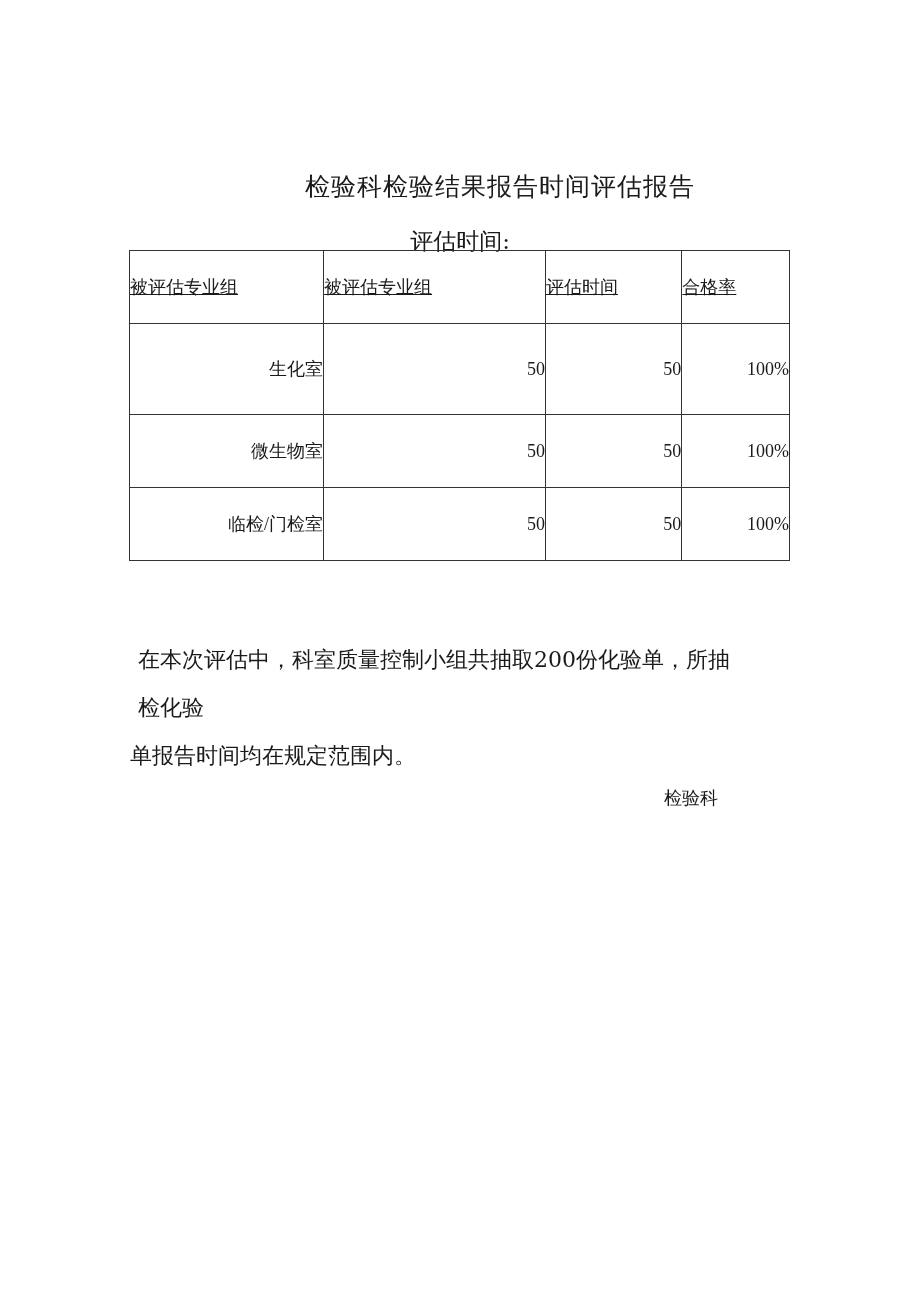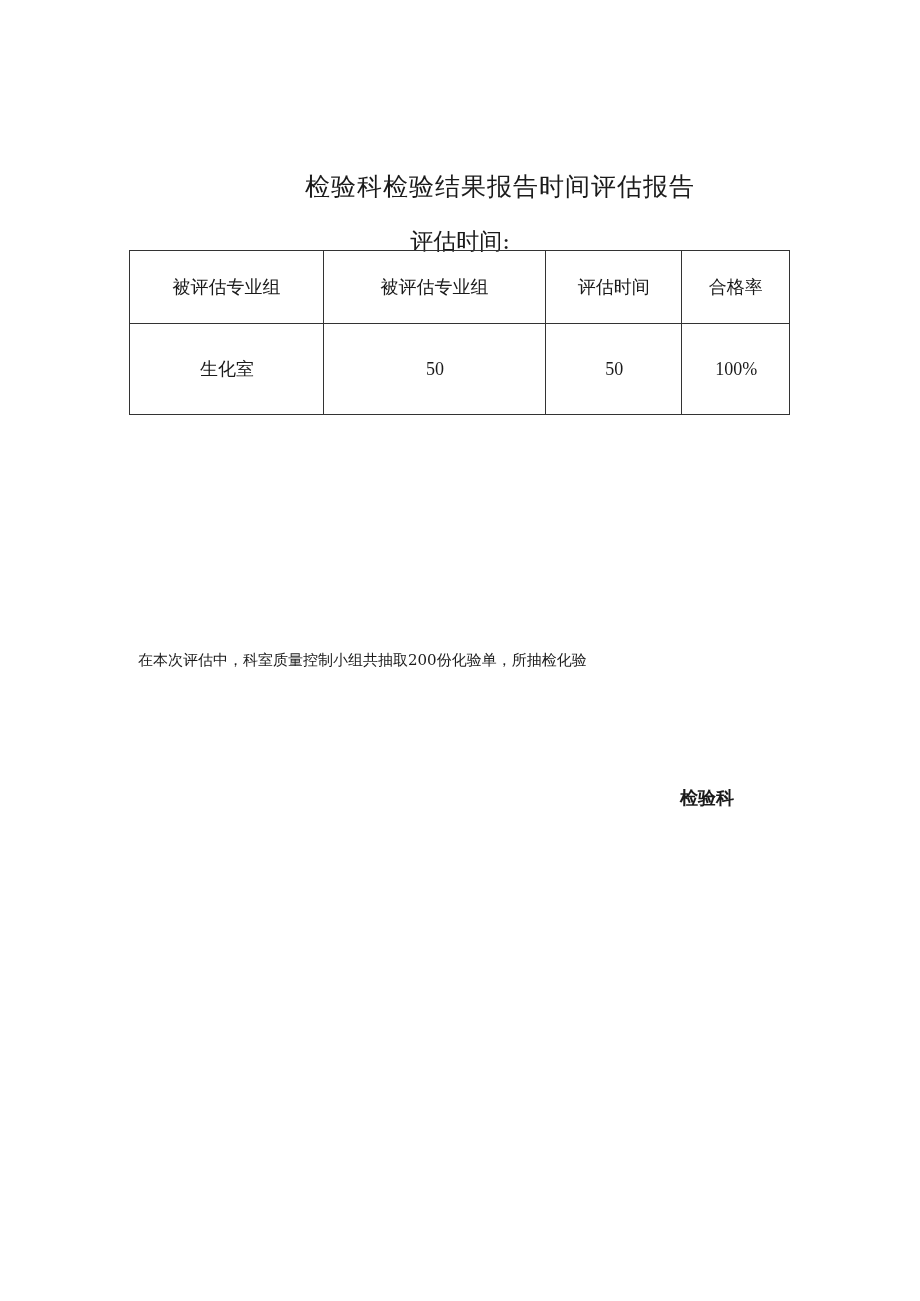--- a/index.html
+++ b/index.html
@@ -5,28 +5,28 @@
   html, body { margin:0; padding:0; background:#ffffff; }
   body { width:920px; height:1301px; position:relative; overflow:hidden;
          font-family:"DejaVu Serif","Liberation Serif",serif; color:#1a1a1a; }
   .title { position:absolute; top:170px; left:0; width:920px; text-align:center;
            font-size:25px; letter-spacing:1px;margin-left:40px; }
   .eval-time { position:absolute; top:226px; left:0; width:920px; text-align:center;
                font-size:23px; }
   table.report { position:absolute; top:250px; left:129px; width:661px;
                  border-collapse:collapse; font-size:18px; }
   table.report td { border:1px solid #333; padding:0; vertical-align:middle; }
-  table.report thead td { height:72px; text-align:center; }
+  table.report thead td { height:72px; text-align:left;text-decoration:underline; }
   table.report tbody tr.r0 td { height:90px; }
-  table.report tbody tr td { height:72px; text-align:center; padding-left:1px;font-family:Liberation Serif, serif; }
+  table.report tbody tr td { height:72px; text-align:right; padding-left:1px;font-family:Liberation Serif, serif; }
   .c0 { width:194px; } .c1 { width:222px; } .c2 { width:136px; } .c3 { width:107px; }
   .num { font-family:"Liberation Serif",serif; }
-  .summary { position:absolute; left:130px; top:636px; width:620px; font-size:15px; line-height:48px; }
+  .summary { position:absolute; left:130px; top:636px; width:620px; font-size:22px; line-height:48px; }
   .summary .l1 { padding-left:8px; }
-  .sign { position:absolute; top:786px; left:680px; font-size:18px;font-weight:bold; }
+  .sign { position:absolute; top:786px; left:664px; font-size:18px; }
 </style>
 </head>
 <body>
 
 <div class="title">检验科检验结果报告时间评估报告</div>
 <div class="eval-time">评估时间:</div>
 
 <table class="report">
   <thead>
     <tr>
@@ -36,20 +36,33 @@
       <td class="c3">合格率</td>
     </tr>
   </thead>
   <tbody>
     <tr class="r0">
       <td>生化室</td>
       <td class="num">50</td>
       <td class="num">50</td>
       <td class="num">100%</td>
     </tr>
+    <tr>
+      <td>微生物室</td>
+      <td class="num">50</td>
+      <td class="num">50</td>
+      <td class="num">100%</td>
+    </tr>
+    <tr>
+      <td>临检/门检室</td>
+      <td class="num">50</td>
+      <td class="num">50</td>
+      <td class="num">100%</td>
+    </tr>
   </tbody>
 </table>
 
 <div class="summary">
   <div class="l1">在本次评估中，科室质量控制小组共抽取200份化验单，所抽检化验</div>
+  <div class="l2">单报告时间均在规定范围内。</div>
 </div>
 
 <div class="sign">检验科</div>
 
 </body></html>

